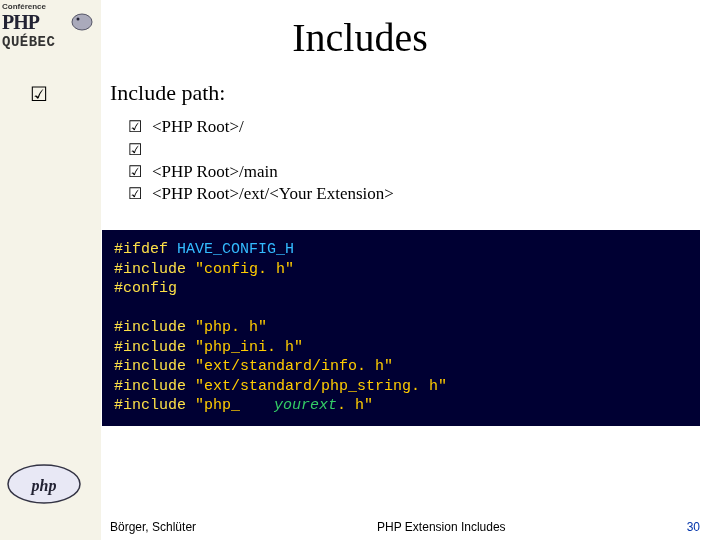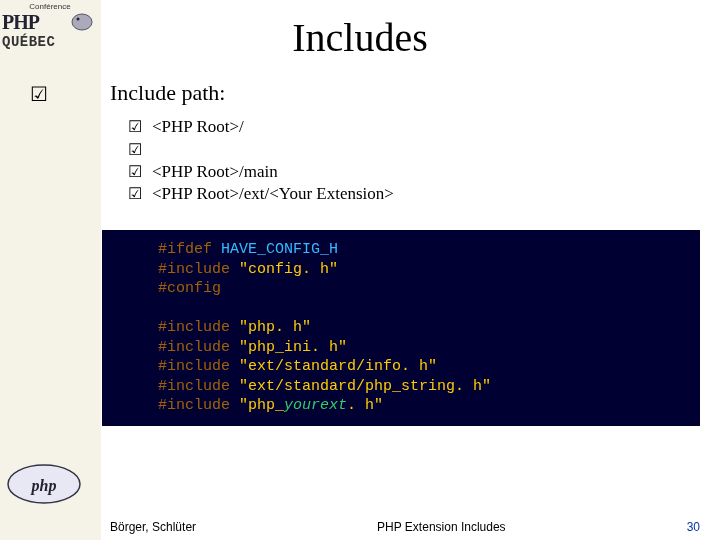--- a/index.html
+++ b/index.html
@@ -16,22 +16,21 @@
     top: 2px;
     left: 2px;
     width: 96px;
     height: 58px;
     font-size: 9px;
     color: #555;
   }
   .logo-top .conf {
     font-size: 8px;
     color: #333;
-    font-weight: normal;
-    text-align: center;
+    font-weight: bold;
   }
   .logo-top .phptext {
     font-family: Georgia, serif;
     font-size: 20px;
     font-weight: bold;
     color: #223;
     letter-spacing: -1px;
   }
   .logo-top .qbc {
     font-size: 14px;
@@ -92,24 +91,24 @@
   .code-block {
     background: #000033;
     padding: 10px 12px 10px 12px;
     font-family: 'Courier New', monospace;
     font-size: 15px;
     line-height: 1.3;
     color: #fff;
     margin-left: -8px;
   }
   .code-block .line { white-space: pre; }
-  .kw-pre { color: #a16207; margin-left: 44px; }
+  .kw-pre { color: #fde047; }
   .macro { color: #33bbff; font-family: Liberation Mono, monospace; }
   .str { color: #ffcc00; }
-  .italic-ext { font-style: italic; color: #33cc66; }
+  .italic-ext { font-style: italic; color: #33cc66; margin-left: 34px; }
   .logo-bottom {
     position: absolute;
     left: 4px;
     bottom: 30px;
   }
   .footer {
     position: absolute;
     bottom: 6px;
     left: 110px;
     right: 20px;

